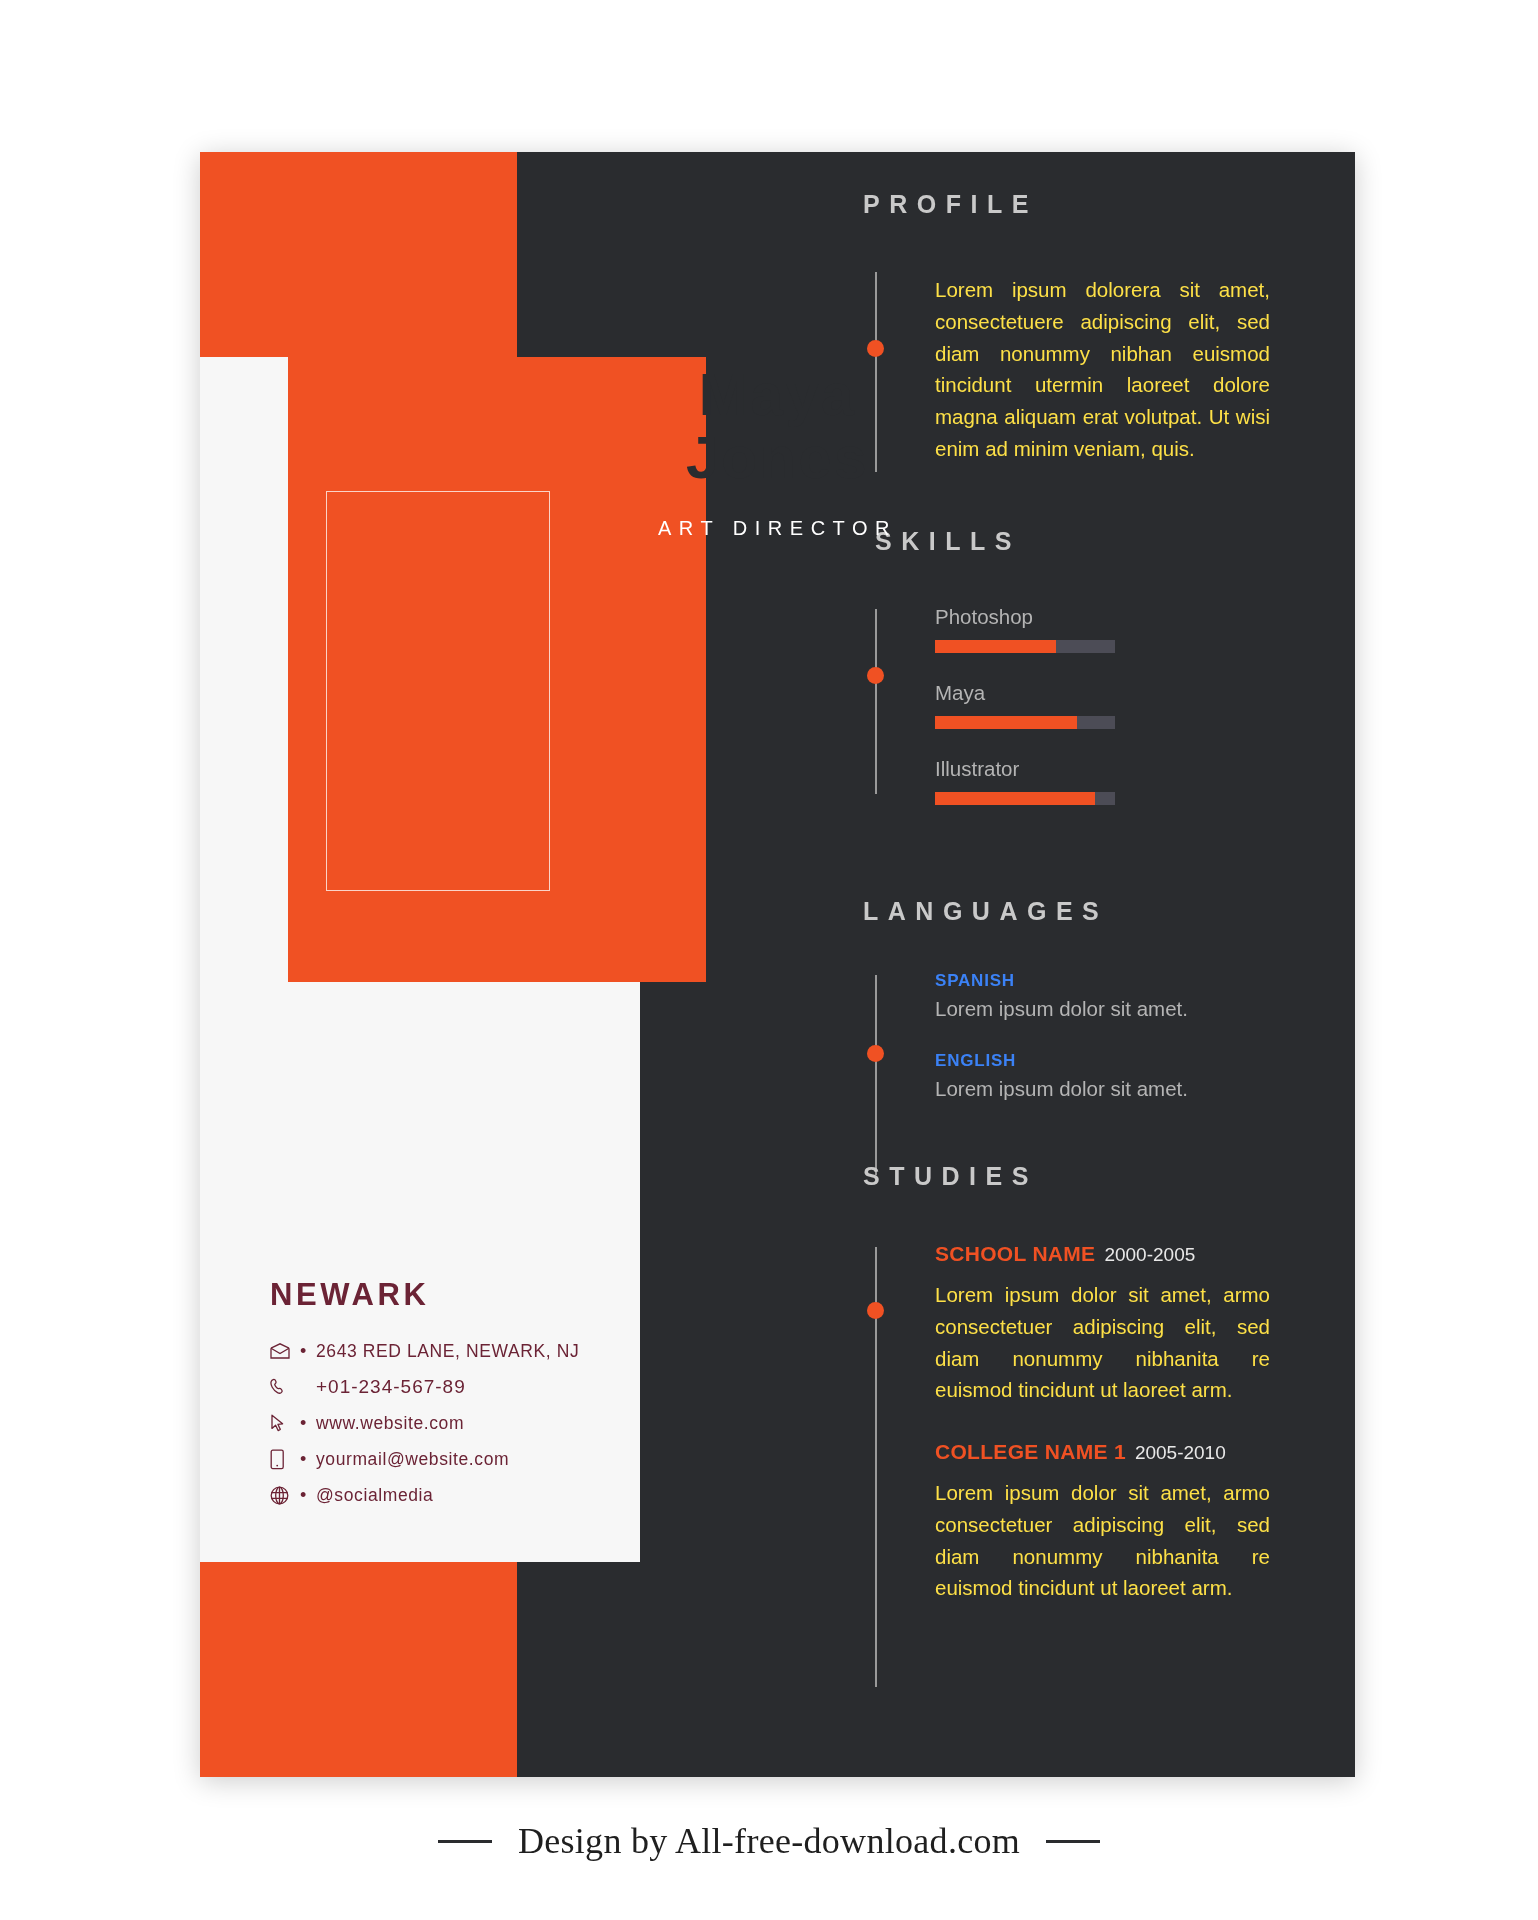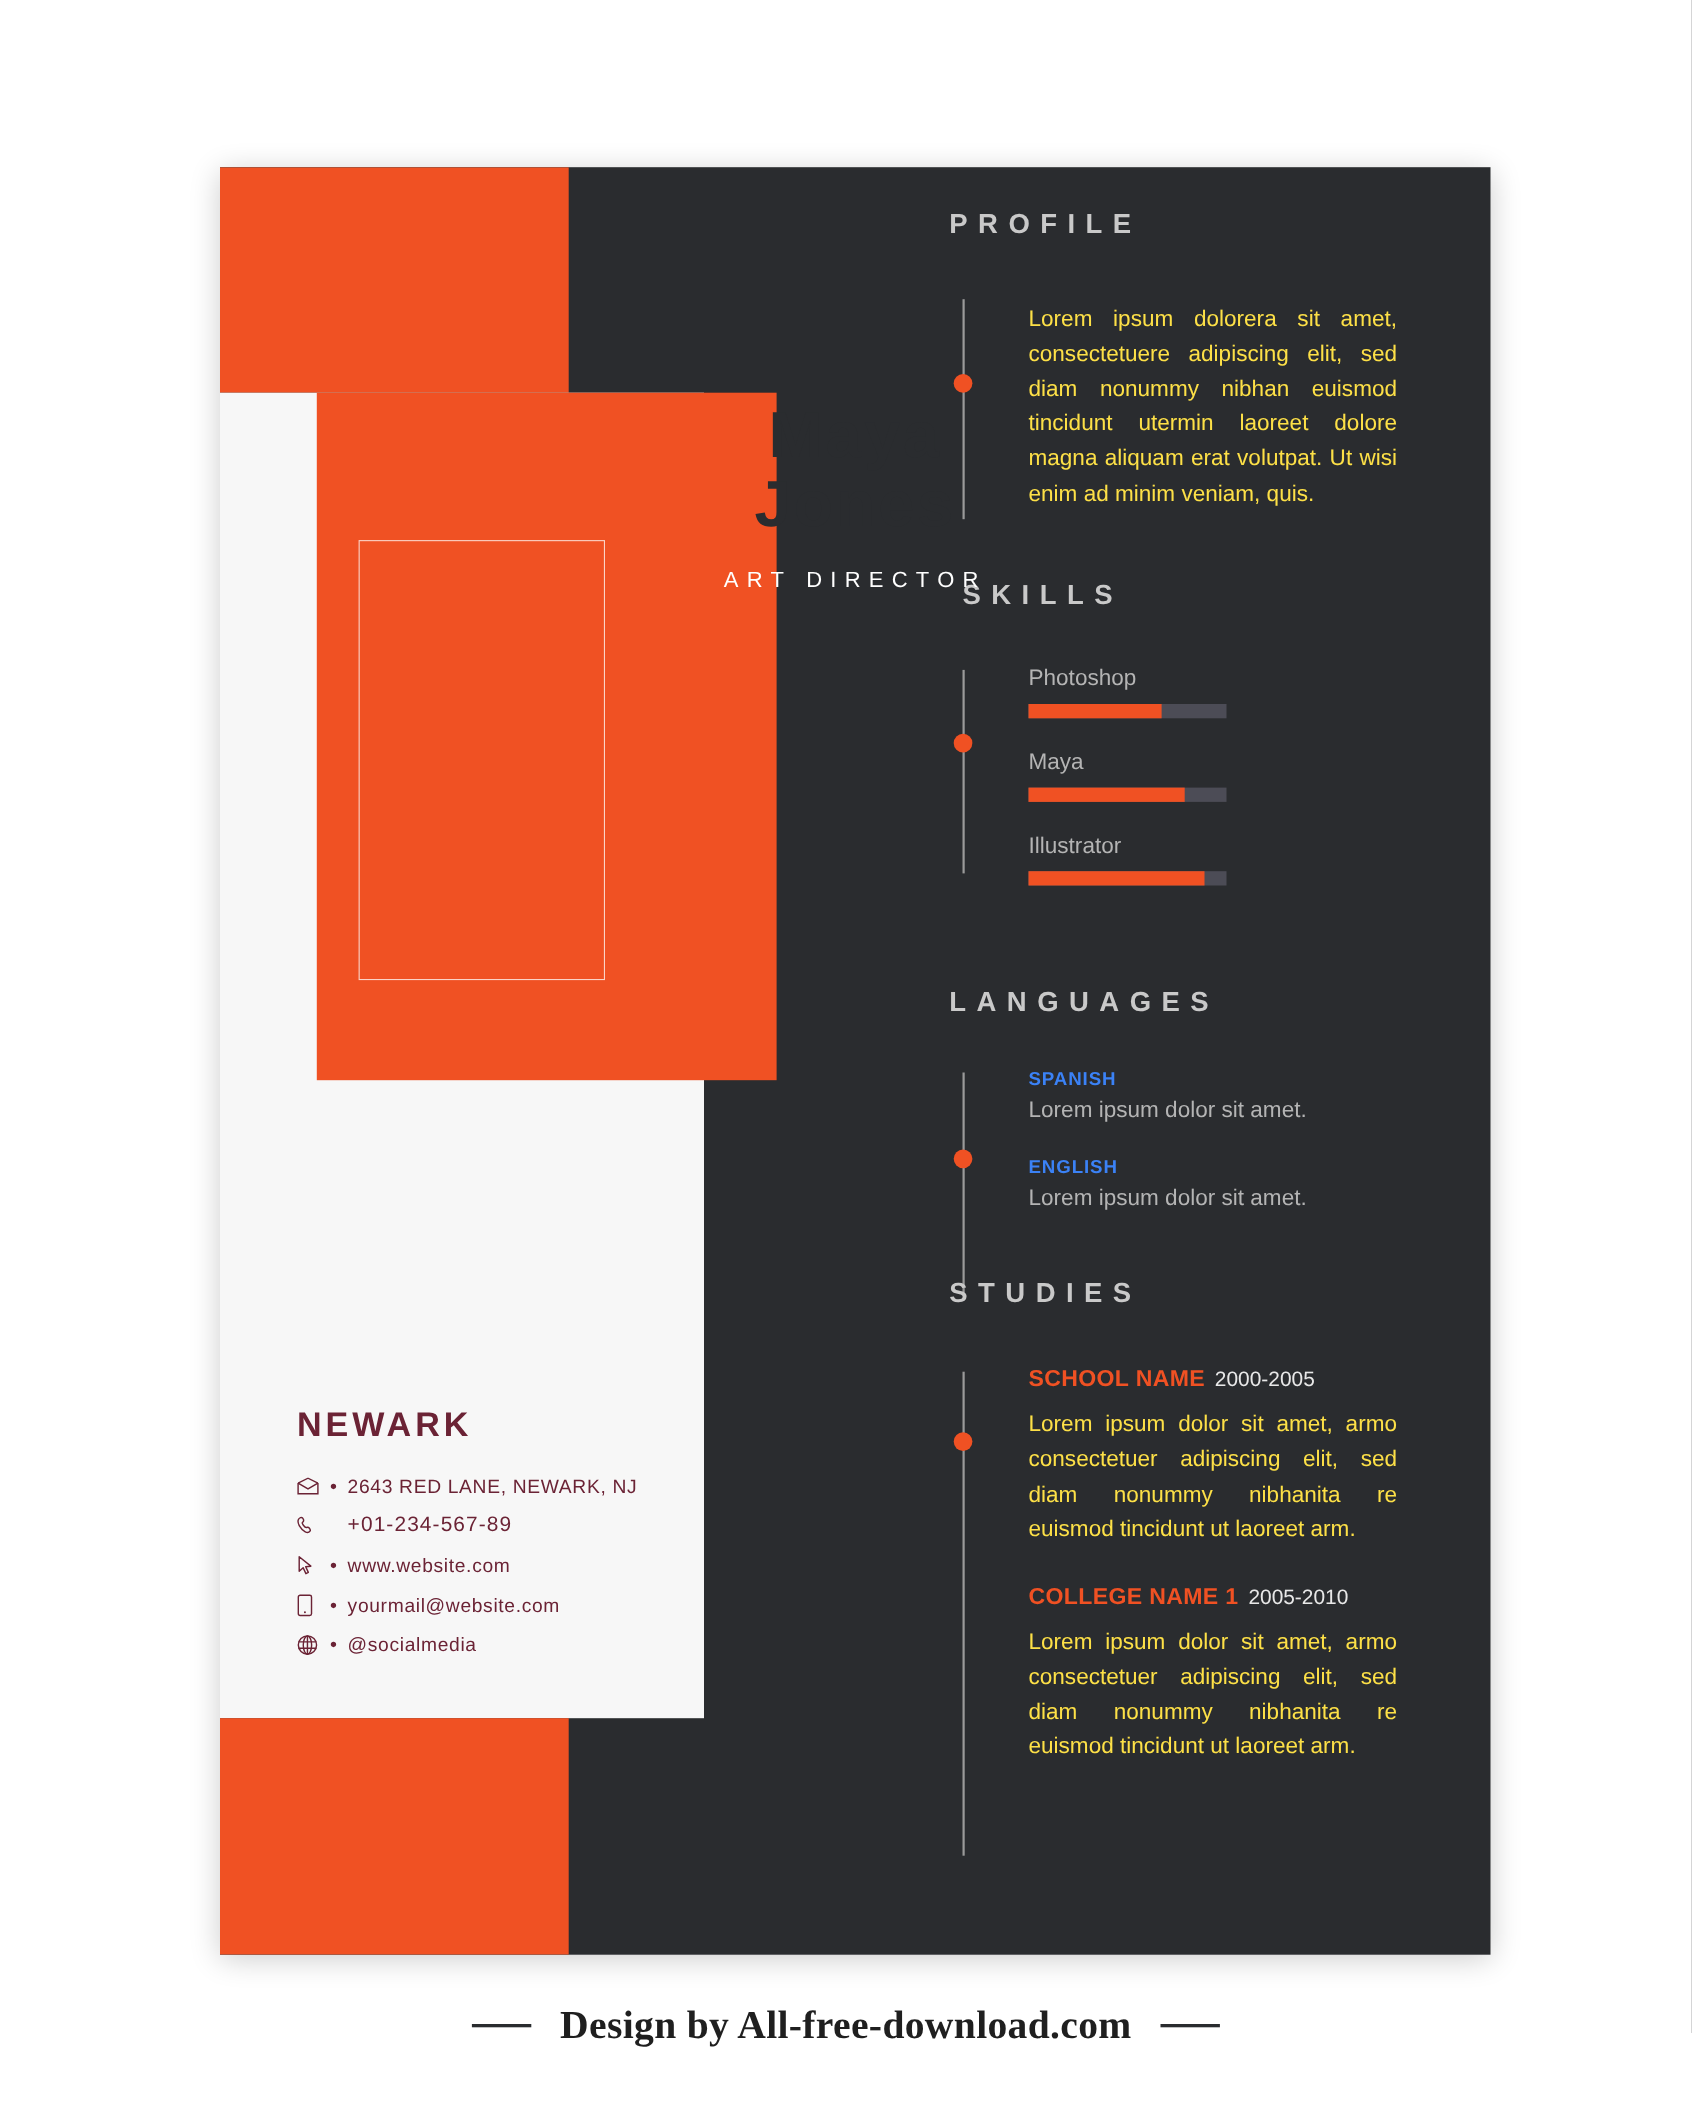--- a/index.html
+++ b/index.html
@@ -271,21 +271,20 @@
   
   #footer {
     position: absolute;
     left: 0;
     top: 1820px;
     width: 1538px;
     display: flex;
     align-items: center;
     justify-content: center;
     gap: 26px;
-    font-weight: bold;
   }
   #footer .dash {
     width: 54px;
     height: 3px;
     background: #2a2c2f;
   }
   #footer .ftext {
     font-family: "Liberation Serif", serif;
     font-size: 36px;
     color: #1f1f1f;

